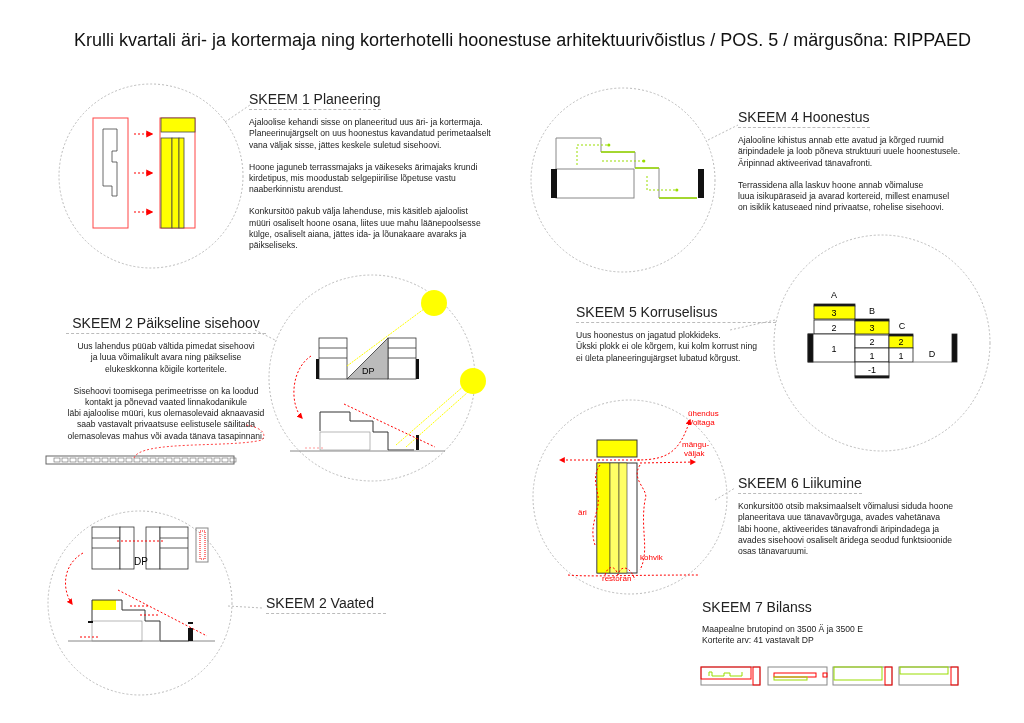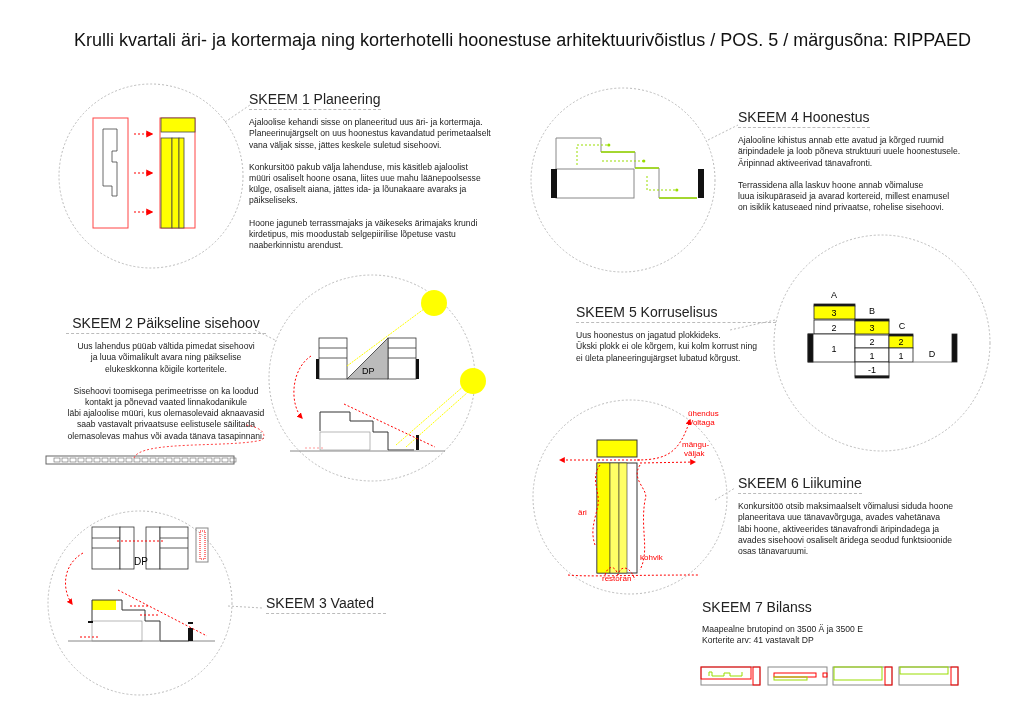--- a/index.html
+++ b/index.html
@@ -14,43 +14,43 @@
 </head>
 <body>
 
 <div class="title">Krulli kvartali äri- ja kortermaja ning korterhotelli hoonestuse arhitektuurivõistlus / POS. 5 / märgusõna: RIPPAED</div>
 
 <div class="block" style="left:249px;top:94px;width:270px;">
   <div class="head">SKEEM 1 Planeering</div>
   <p>Ajaloolise kehandi sisse on planeeritud uus äri- ja kortermaja.
 Planeerinujärgselt on uus hoonestus kavandatud perimetaalselt
 vana väljak sisse, jättes keskele suletud sisehoovi.</p>
+  <p>Hoone jaguneb terrassmajaks ja väikeseks ärimajaks krundi
+kirdetipus, mis moodustab selgepiirilise lõpetuse vastu
+naaberkinnistu arendust.</p>
   <p>Konkursitöö pakub välja lahenduse, mis käsitleb ajaloolist
 müüri osaliselt hoone osana, liites uue mahu läänepoolsesse
 külge, osaliselt aiana, jättes ida- ja lõunakaare avaraks ja
 päikseliseks.</p>
-  <p>Hoone jaguneb terrassmajaks ja väikeseks ärimajaks krundi
-kirdetipus, mis moodustab selgepiirilise lõpetuse vastu
-naaberkinnistu arendust.</p>
 </div>
 
 <div class="block" style="left:46px;top:318px;width:240px;text-align:center;">
   <div class="head" style="min-width:200px">SKEEM 2 Päikseline sisehoov</div>
   <p>Uus lahendus püüab vältida pimedat sisehoovi
 ja luua võimalikult avara ning päikselise
 elukeskkonna kõigile korteritele.</p>
   <p>Sisehoovi toomisega perimeetrisse on ka loodud
 kontakt ja põnevad vaated linnakodanikule
 läbi ajaloolise müüri, kus olemasolevaid aknaavasid
 saab vastavalt privaatsuse eelistusele säilitada
 olemasolevas mahus või avada tänava tasapinnani.</p>
 </div>
 
 <div class="block" style="left:266px;top:598px;width:240px;">
-  <div class="head">SKEEM 3 Vaated</div>
+  <div class="head">SKEEM 2 Vaated</div>
 </div>
 
 <div class="block" style="left:738px;top:112px;width:240px;">
   <div class="head">SKEEM 4 Hoonestus</div>
   <p>Ajalooline kihistus annab ette avatud ja kõrged ruumid
 äripindadele ja loob põneva struktuuri uuele hoonestusele.
 Äripinnad aktiveerivad tänavafronti.</p>
   <p>Terrassidena alla laskuv hoone annab võimaluse
 luua isikupäraseid ja avarad kortereid, millest enamusel
 on isiklik katuseaed nind privaatse, rohelise sisehoovi.</p>

